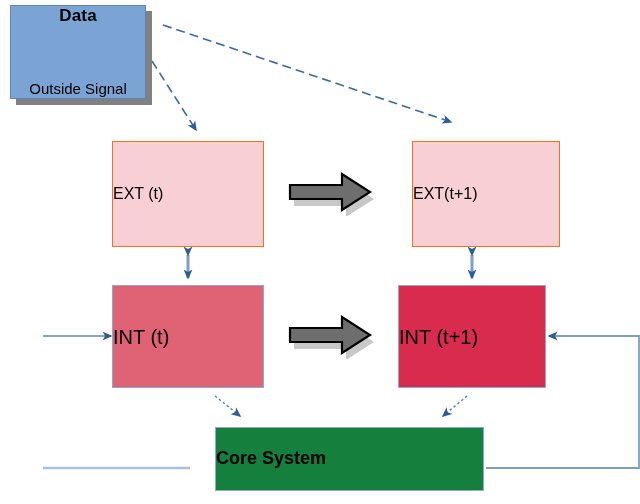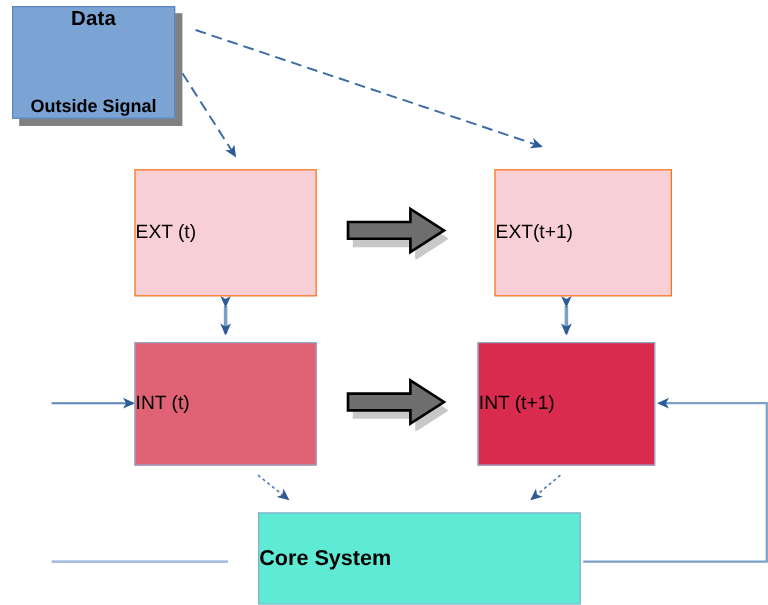--- a/index.html
+++ b/index.html
@@ -38,45 +38,45 @@
     flex-direction: column;
     box-shadow: 6px 6px 0 0 #808080;
   }
   #data-title {
     font-size: 17px;
     font-weight: bold;
     letter-spacing: 0.2px;
   }
   #data-sub {
     font-size: 15px;
-    font-weight: bold;
+    font-weight: normal;
     margin-top: 2px;
   }
   
   .ext-box {
     background: #F7CFD5;
     border: 1px solid #f97316;
     font-size: 16px;
   }
   #ext-t { left: 112px; top: 141px; width: 152px; height: 106px; }
   #ext-t1 { left: 412px; top: 141px; width: 148px; height: 106px; }
   
-  .int-box { border: 1px solid #8FA9CC; font-size: 16px; }
+  .int-box { border: 1px solid #8FA9CC; font-size: 20px; }
   #int-t {
     left: 112px; top: 285px; width: 152px; height: 103px;
     background: #DF6275;
   }
   #int-t1 {
     left: 398px; top: 285px; width: 148px; height: 103px;
     background: #D82B4E;
   }
   
   #core-box {
-    left: 215px; top: 427px; width: 269px; height: 77px;
-    background: #5eead4;
+    left: 215px; top: 427px; width: 269px; height: 64px;
+    background: #15803d;
     border: 1px solid #8FA9CC;
     font-size: 18px;
     font-weight: bold;
   }
   
   #wires {
     position: absolute;
     left: 0; top: 0;
     width: 640px; height: 504px;
     pointer-events: none;

